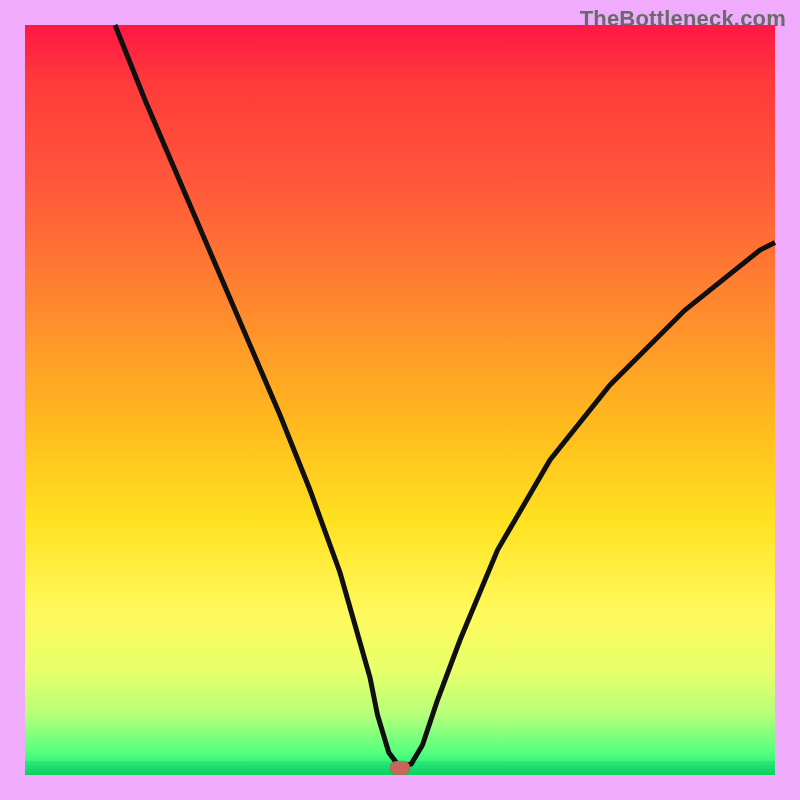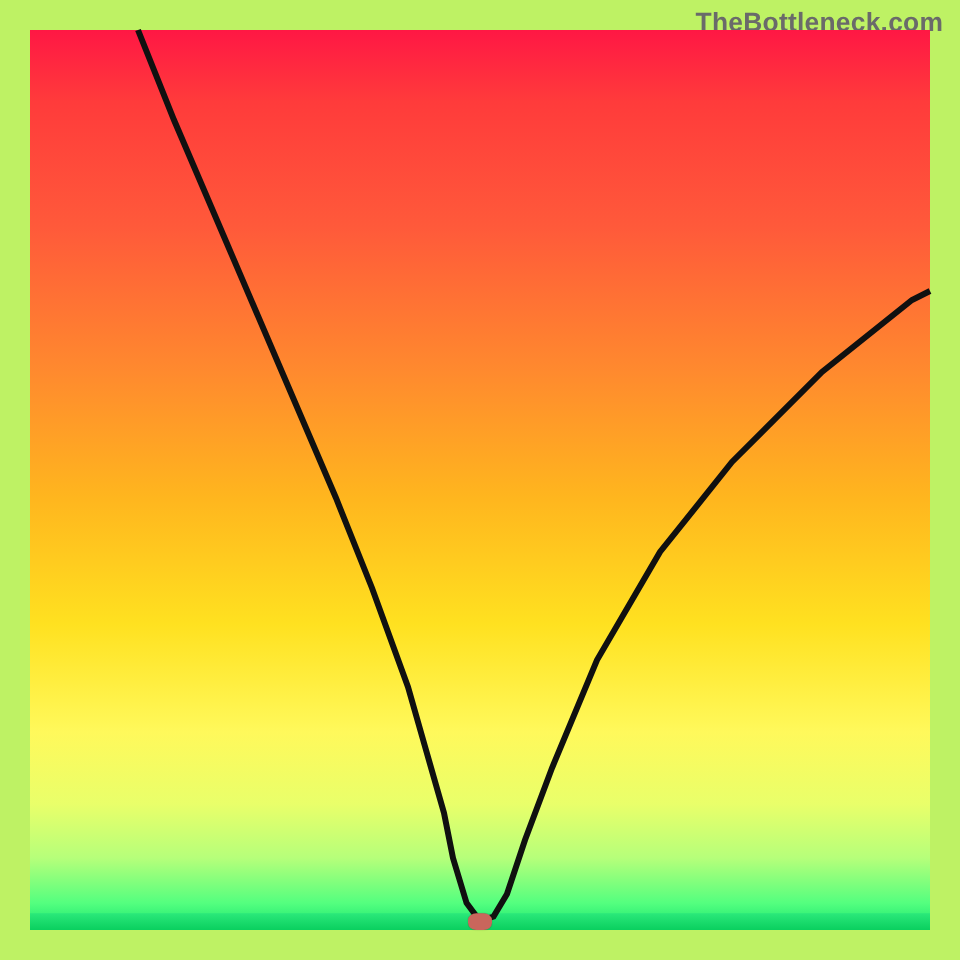--- a/index.html
+++ b/index.html
@@ -8,21 +8,21 @@
     width: 800px;
     height: 800px;
     background: #000;
     font-family: Arial, Helvetica, sans-serif;
     overflow: hidden;
   }
   .frame {
     position: relative;
     width: 800px;
     height: 800px;
-    background: #bef264;
+    background: #f0abfc;
   }
   .watermark {
     position: absolute;
     top: 6px;
     right: 14px;
     color: #6a6a6a;
     font-size: 22px;
     font-weight: 600;
     letter-spacing: 0.2px;
     user-select: none;

